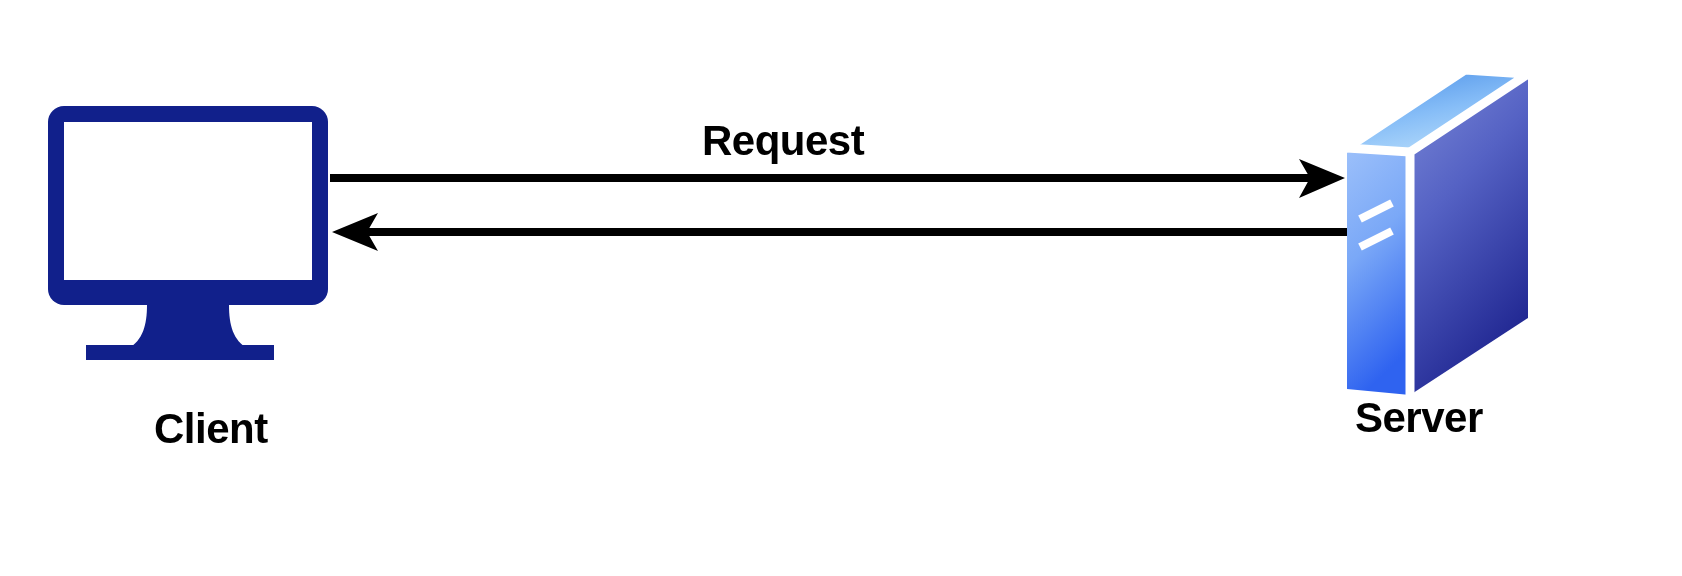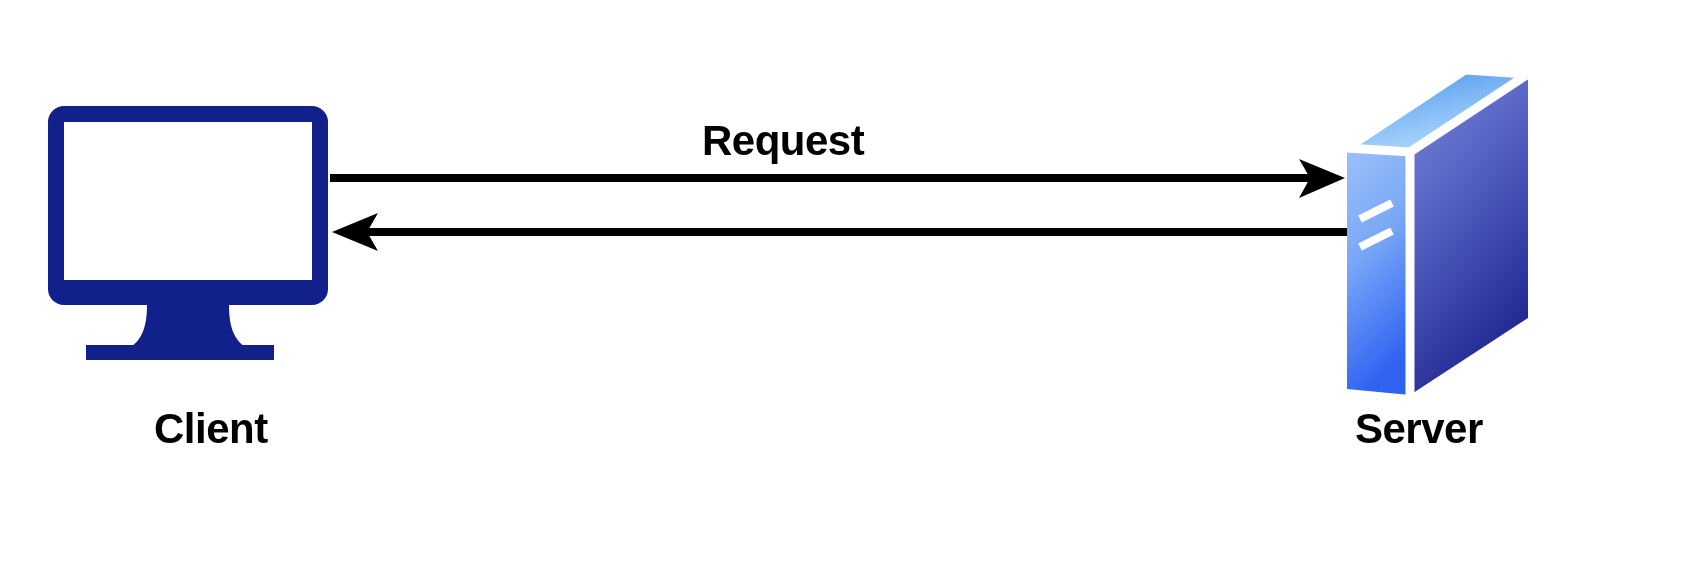--- a/index.html
+++ b/index.html
@@ -49,21 +49,21 @@
     left: 681px;
     top: 243px;
   }
   #label-client {
     left: 110px;
     top: 408px;
     margin-left: 44px;
   }
   #label-server {
     left: 1355px;
-    top: 408px;
+    top: 397px;
   }
 </style>
 </head>
 <body>
 
 <div id="canvas">
 
   <svg class="layer" viewBox="0 0 1682 576" xmlns="http://www.w3.org/2000/svg">
     <defs>
 

